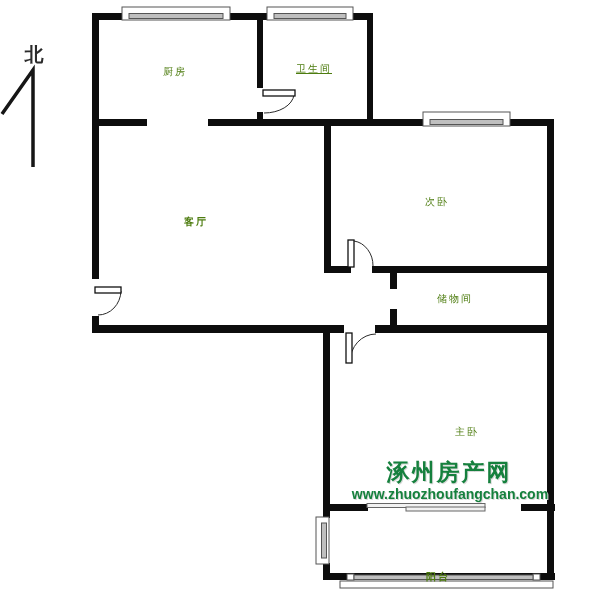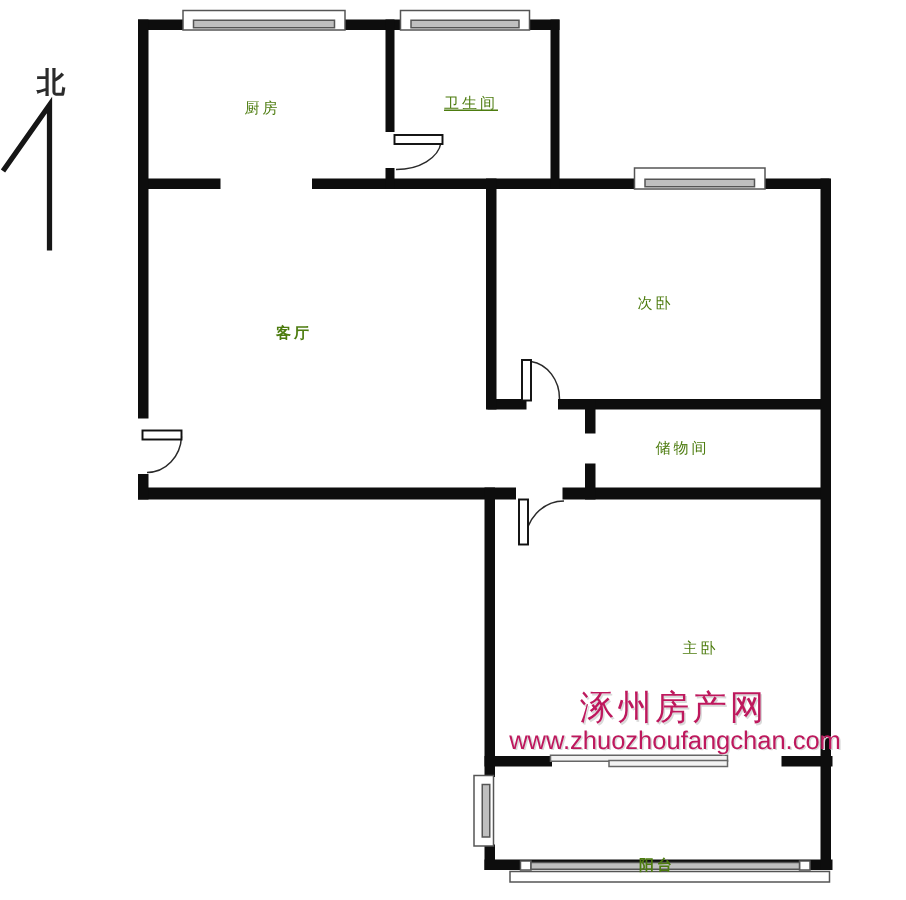--- a/index.html
+++ b/index.html
@@ -23,27 +23,27 @@
   #north-label{
     position:absolute;
     transform:translate(-50%,-50%);
     color:#2b2b2b;
     font-size:19px;
     font-weight:bold;
   }
   .watermark{
     position:absolute;
     transform:translate(-50%,-50%);
-    color:#be185d;
-    font-weight:normal;
+    color:#15803d;
+    font-weight:bold;
     white-space:nowrap;
     text-shadow:1px 1px 0 #d9d9d9;
   }
   #watermark-name{font-size:23px;letter-spacing:2px;}
-  #watermark-url{font-size:17px;letter-spacing:0px;}
+  #watermark-url{font-size:14px;letter-spacing:0px;}
 </style>
 </head>
 <body>
 
 <div id="stage">
 
   <svg id="plan-svg" width="604" height="600" viewBox="0 0 604 600">
 
     <g fill="#0d0d0d" stroke="none">
 

